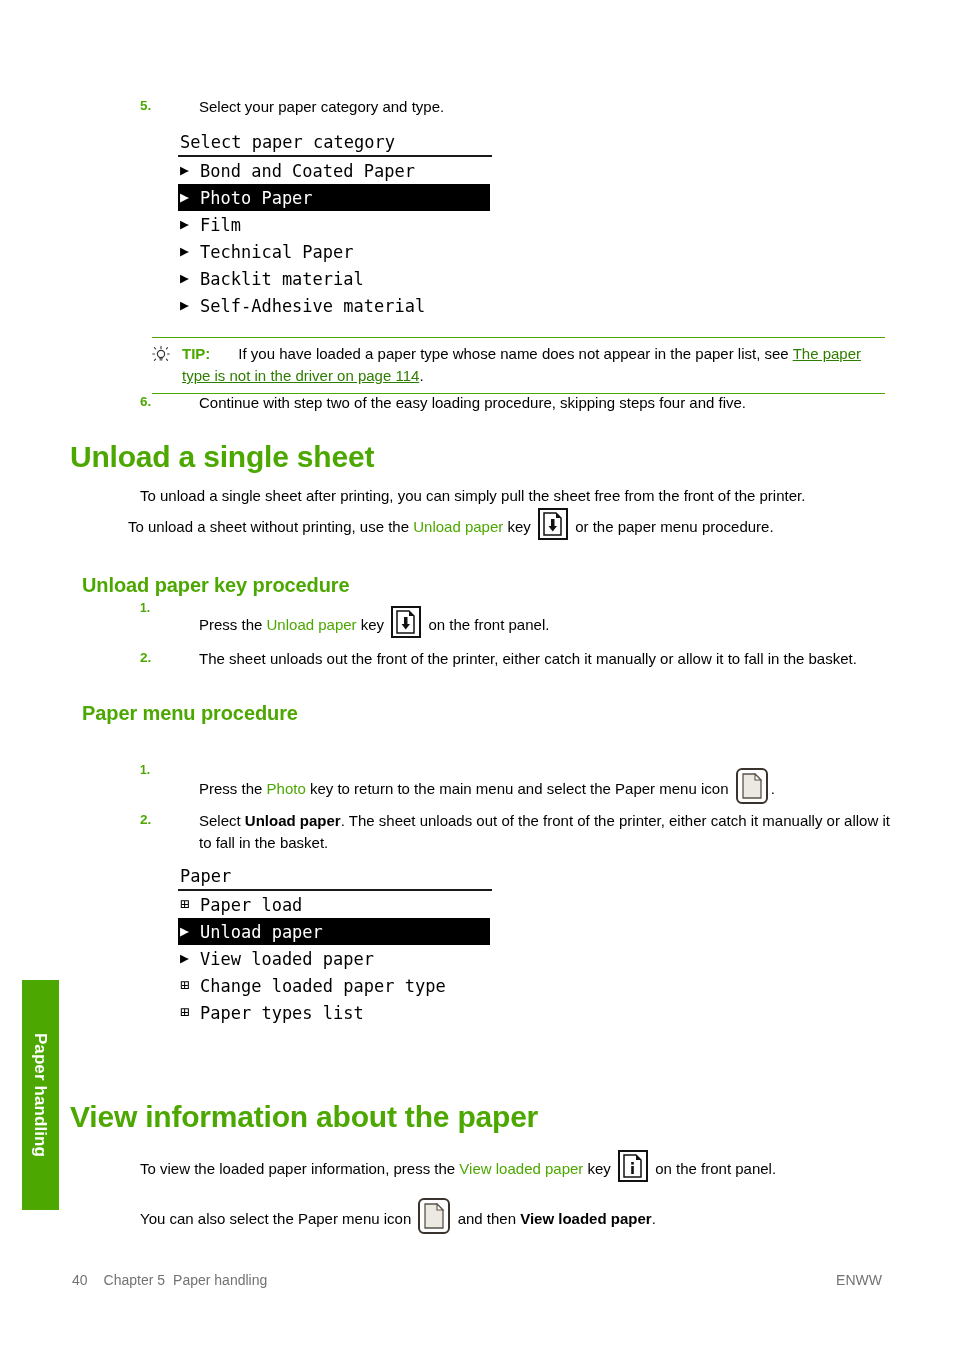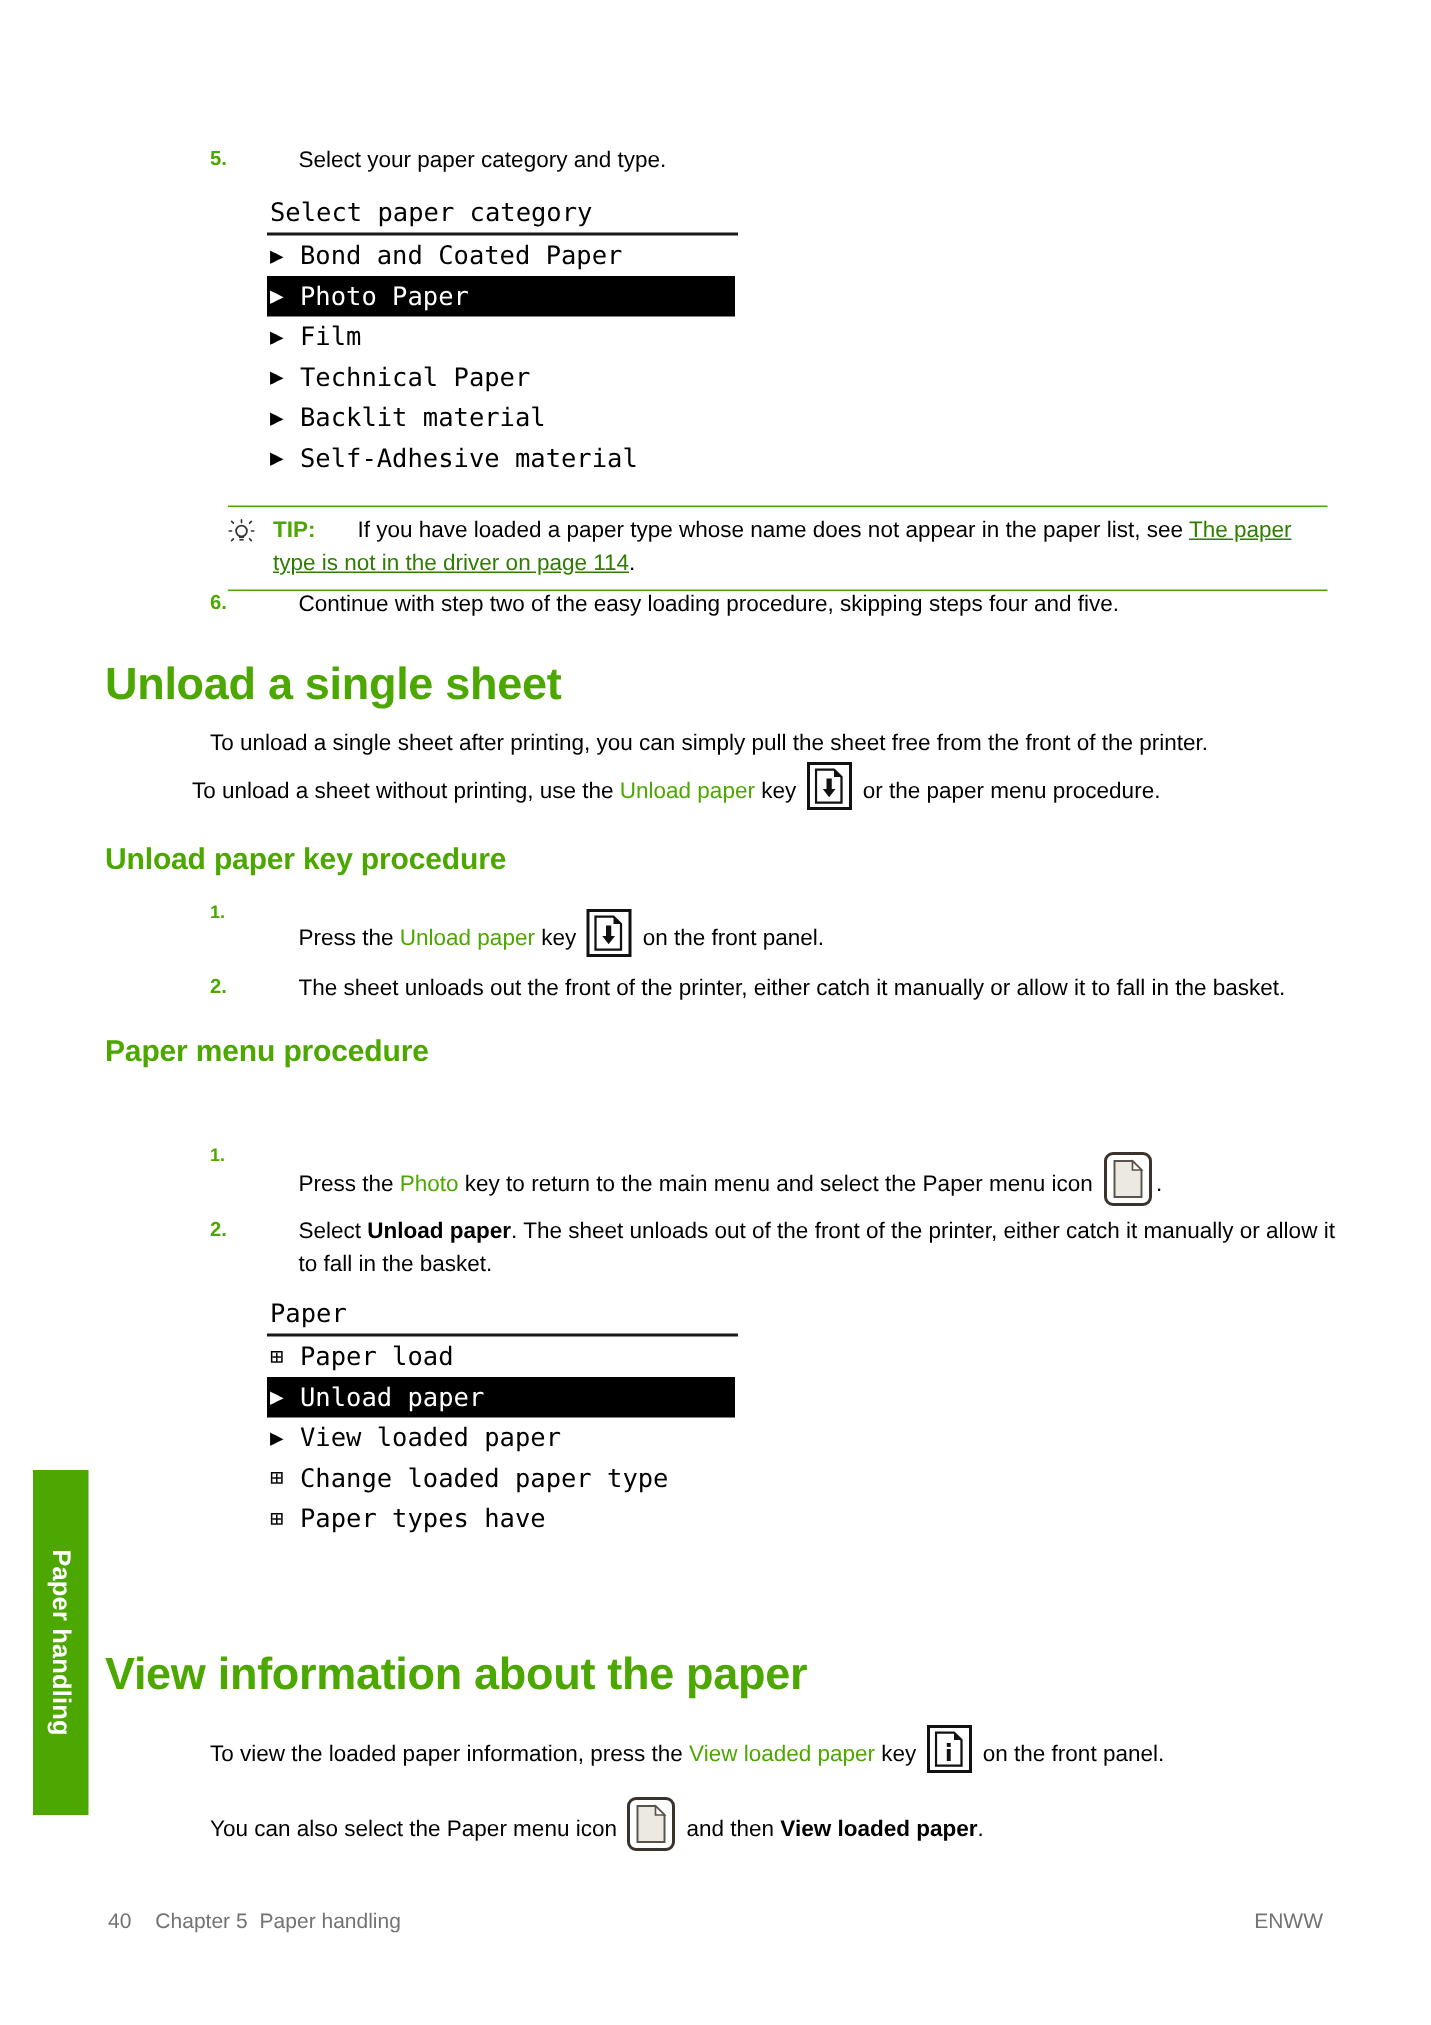--- a/index.html
+++ b/index.html
@@ -85,21 +85,21 @@
   h1.sect {
     position: absolute;
     margin: 0;
     color: #4CA800;
     font-size: 30px;
     font-weight: bold;
     letter-spacing: -0.2px;
   }
   h2.sub {
     position: absolute;
-    margin: 0;
+    margin: 12px;
     color: #4CA800;
     font-size: 20px;
     font-weight: bold;
     letter-spacing: -0.1px;
   }
 
   .grn { color: #4CA800; }
   .bold { font-weight: bold; }
   .lnk {
     color: #2E7D00;
@@ -354,21 +354,21 @@
     <div class="lcd-row">
       <span class="lcd-glyph">▶</span>
       <span class="lcd-label">View loaded paper</span>
     </div>
     <div class="lcd-row">
       <span class="lcd-glyph">⊞</span>
       <span class="lcd-label">Change loaded paper type</span>
     </div>
     <div class="lcd-row">
       <span class="lcd-glyph">⊞</span>
-      <span class="lcd-label">Paper types have</span>
+      <span class="lcd-label">Paper types list</span>
     </div>
   </div>
 
   <h1 class="sect" style="left:70px; top:1100px;">View information about the paper</h1>
 
   <div class="para" style="left:140px; top:1150px; width:780px;">
     <span>To view the loaded paper information, press the </span><span class="grn">View loaded paper</span><span> key </span><span class="keyicon">
       <svg width="20" height="24" viewBox="0 0 20 24">
         <polygon points="1,1 13,1 18,6 18,23 1,23" fill="#fff" stroke="#111" stroke-width="1.5"></polygon>
         <polygon points="13,1 18,6 13,6" fill="#111"></polygon>

